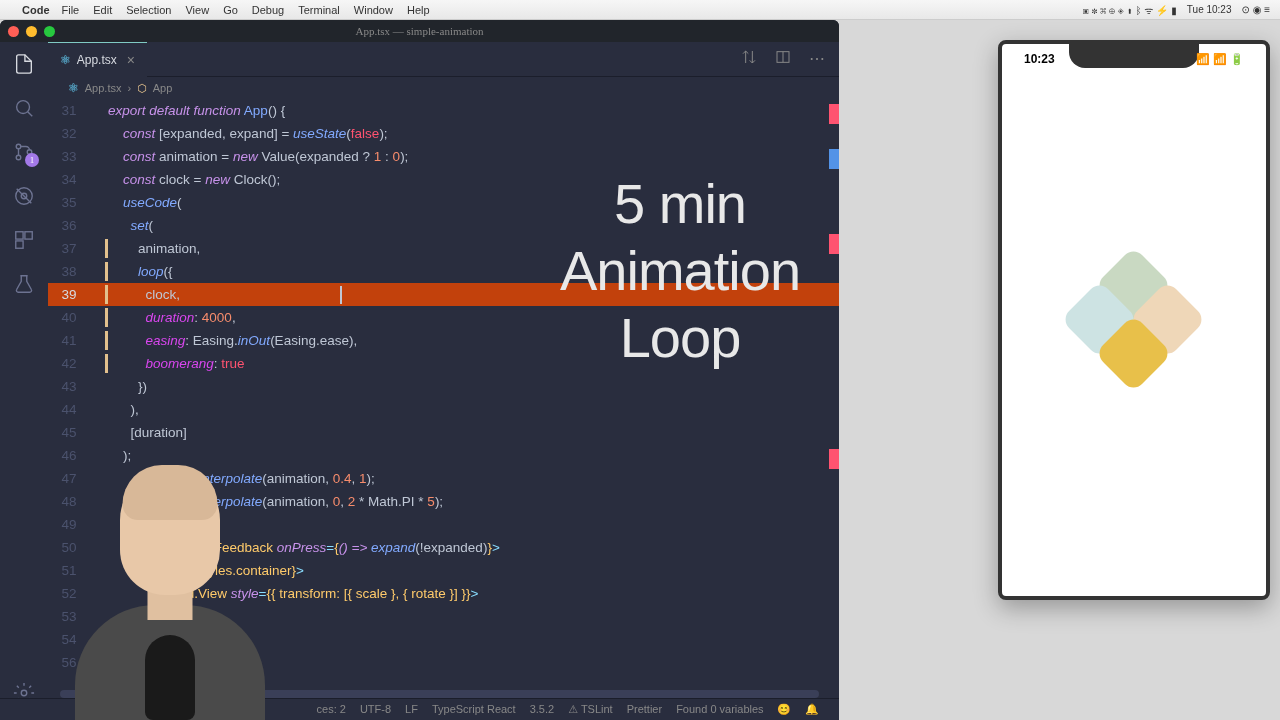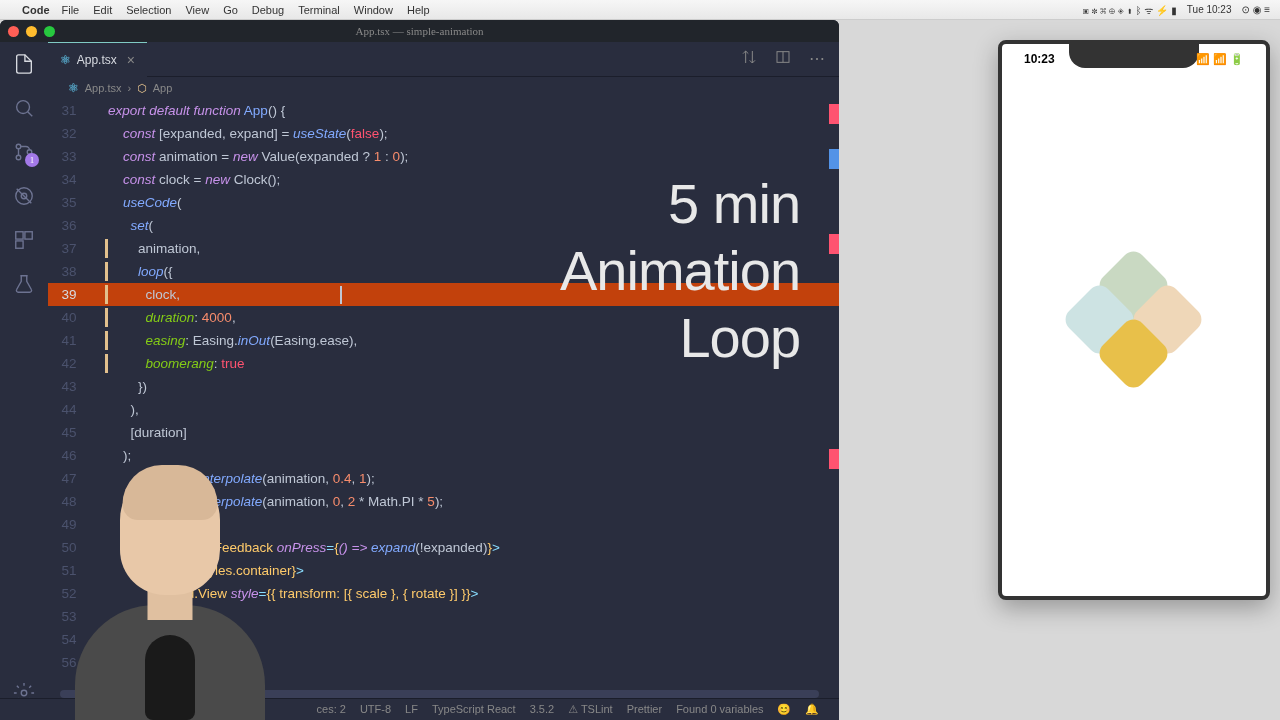--- a/index.html
+++ b/index.html
@@ -36,35 +36,35 @@
 .gutter.mod::after{content:'';position:absolute;right:0;top:2px;bottom:2px;width:3px;background:#e2c08d}
 .line.active .gutter{color:#d7dae0}
 .line.active{background:#c2410c}
 .content{white-space:pre;color:#bfc7d5}
 .kw{color:#c792ea;font-style:italic}
 .fn{color:#82aaff}
 .fni{color:#82aaff;font-style:italic}
 .num{color:#f78c6c}
 .bool{color:#ff5370}
 .op{color:#89ddff}
-.prop{color:#84cc16;font-style:italic}
+.prop{color:#d946ef;font-style:italic}
 .jsx{color:#ffcb6b}
 .attr{color:#c792ea;font-style:italic}
 .par{color:#ffcb6b}
 .cursor{display:inline-block;width:2px;height:18px;background:#bfc7d5;vertical-align:middle;margin-left:160px}
 .minimap{position:absolute;right:0;top:0;width:12px;height:100%}
 .minimap div{position:absolute;right:0;width:10px;height:20px}
 .mm1{background:#ff5370;top:5px}
 .mm2{background:#5393e7;top:50px;height:60px}
 .mm3{background:#ff5370;top:135px;height:30px}
 .mm4{background:#ff5370;top:350px;width:6px;height:6px}
 .statusbar{position:absolute;bottom:0;left:0;right:0;height:22px;background:#292D3E;border-top:1px solid #1b1e2b;display:flex;align-items:center;font-size:11px;color:#888;padding:0 20px;gap:14px;font-family:-apple-system}
 .statusbar .right{margin-left:auto;display:flex;gap:14px}
 .hscroll{position:absolute;bottom:22px;left:60px;right:20px;height:8px;background:#3a3f58;border-radius:4px}
-.overlay-title{position:absolute;top:170px;left:560px;color:#e8e8e8;font-family:-apple-system;font-size:56px;font-weight:400;line-height:1.2;text-align:right;letter-spacing:-1px}
+.overlay-title{position:absolute;top:170px;left:560px;color:#e8e8e8;font-family:-apple-system;font-size:56px;font-weight:400;line-height:1.2;text-align:center;letter-spacing:-1px}
 .webcam{position:absolute;bottom:0;left:75px;width:190px;height:270px;z-index:5}
 .head{position:absolute;top:20px;left:50%;transform:translateX(-50%);width:100px;height:125px;background:#e8c8a8;border-radius:50px 50px 45px 45px}
 .scalp{position:absolute;top:15px;left:50%;transform:translateX(-50%);width:95px;height:55px;background:#d8b898;border-radius:50px 50px 20px 20px}
 .neck{position:absolute;top:135px;left:50%;transform:translateX(-50%);width:45px;height:35px;background:#e0c0a0}
 .shoulders{position:absolute;bottom:0;left:0;right:0;height:115px;background:#4a4a4a;border-radius:80px 80px 0 0}
 .mic{position:absolute;bottom:0;left:50%;transform:translateX(-50%);width:50px;height:85px;background:#1a1a1a;border-radius:25px 25px 8px 8px;z-index:6}
 .phone{position:absolute;top:40px;right:10px;width:272px;height:560px;background:#fff;border-radius:8px;border:4px solid #333;box-shadow:0 8px 25px rgba(0,0,0,.3)}
 .notch{position:absolute;top:0;left:50%;transform:translateX(-50%);width:130px;height:24px;background:#333;border-radius:0 0 16px 16px}
 .phone-status{position:absolute;top:8px;left:0;right:0;display:flex;justify-content:space-between;padding:0 22px;font-size:12px;font-weight:600;font-family:-apple-system}
 .phone-status .sig{display:flex;gap:4px;align-items:center;font-size:11px}

